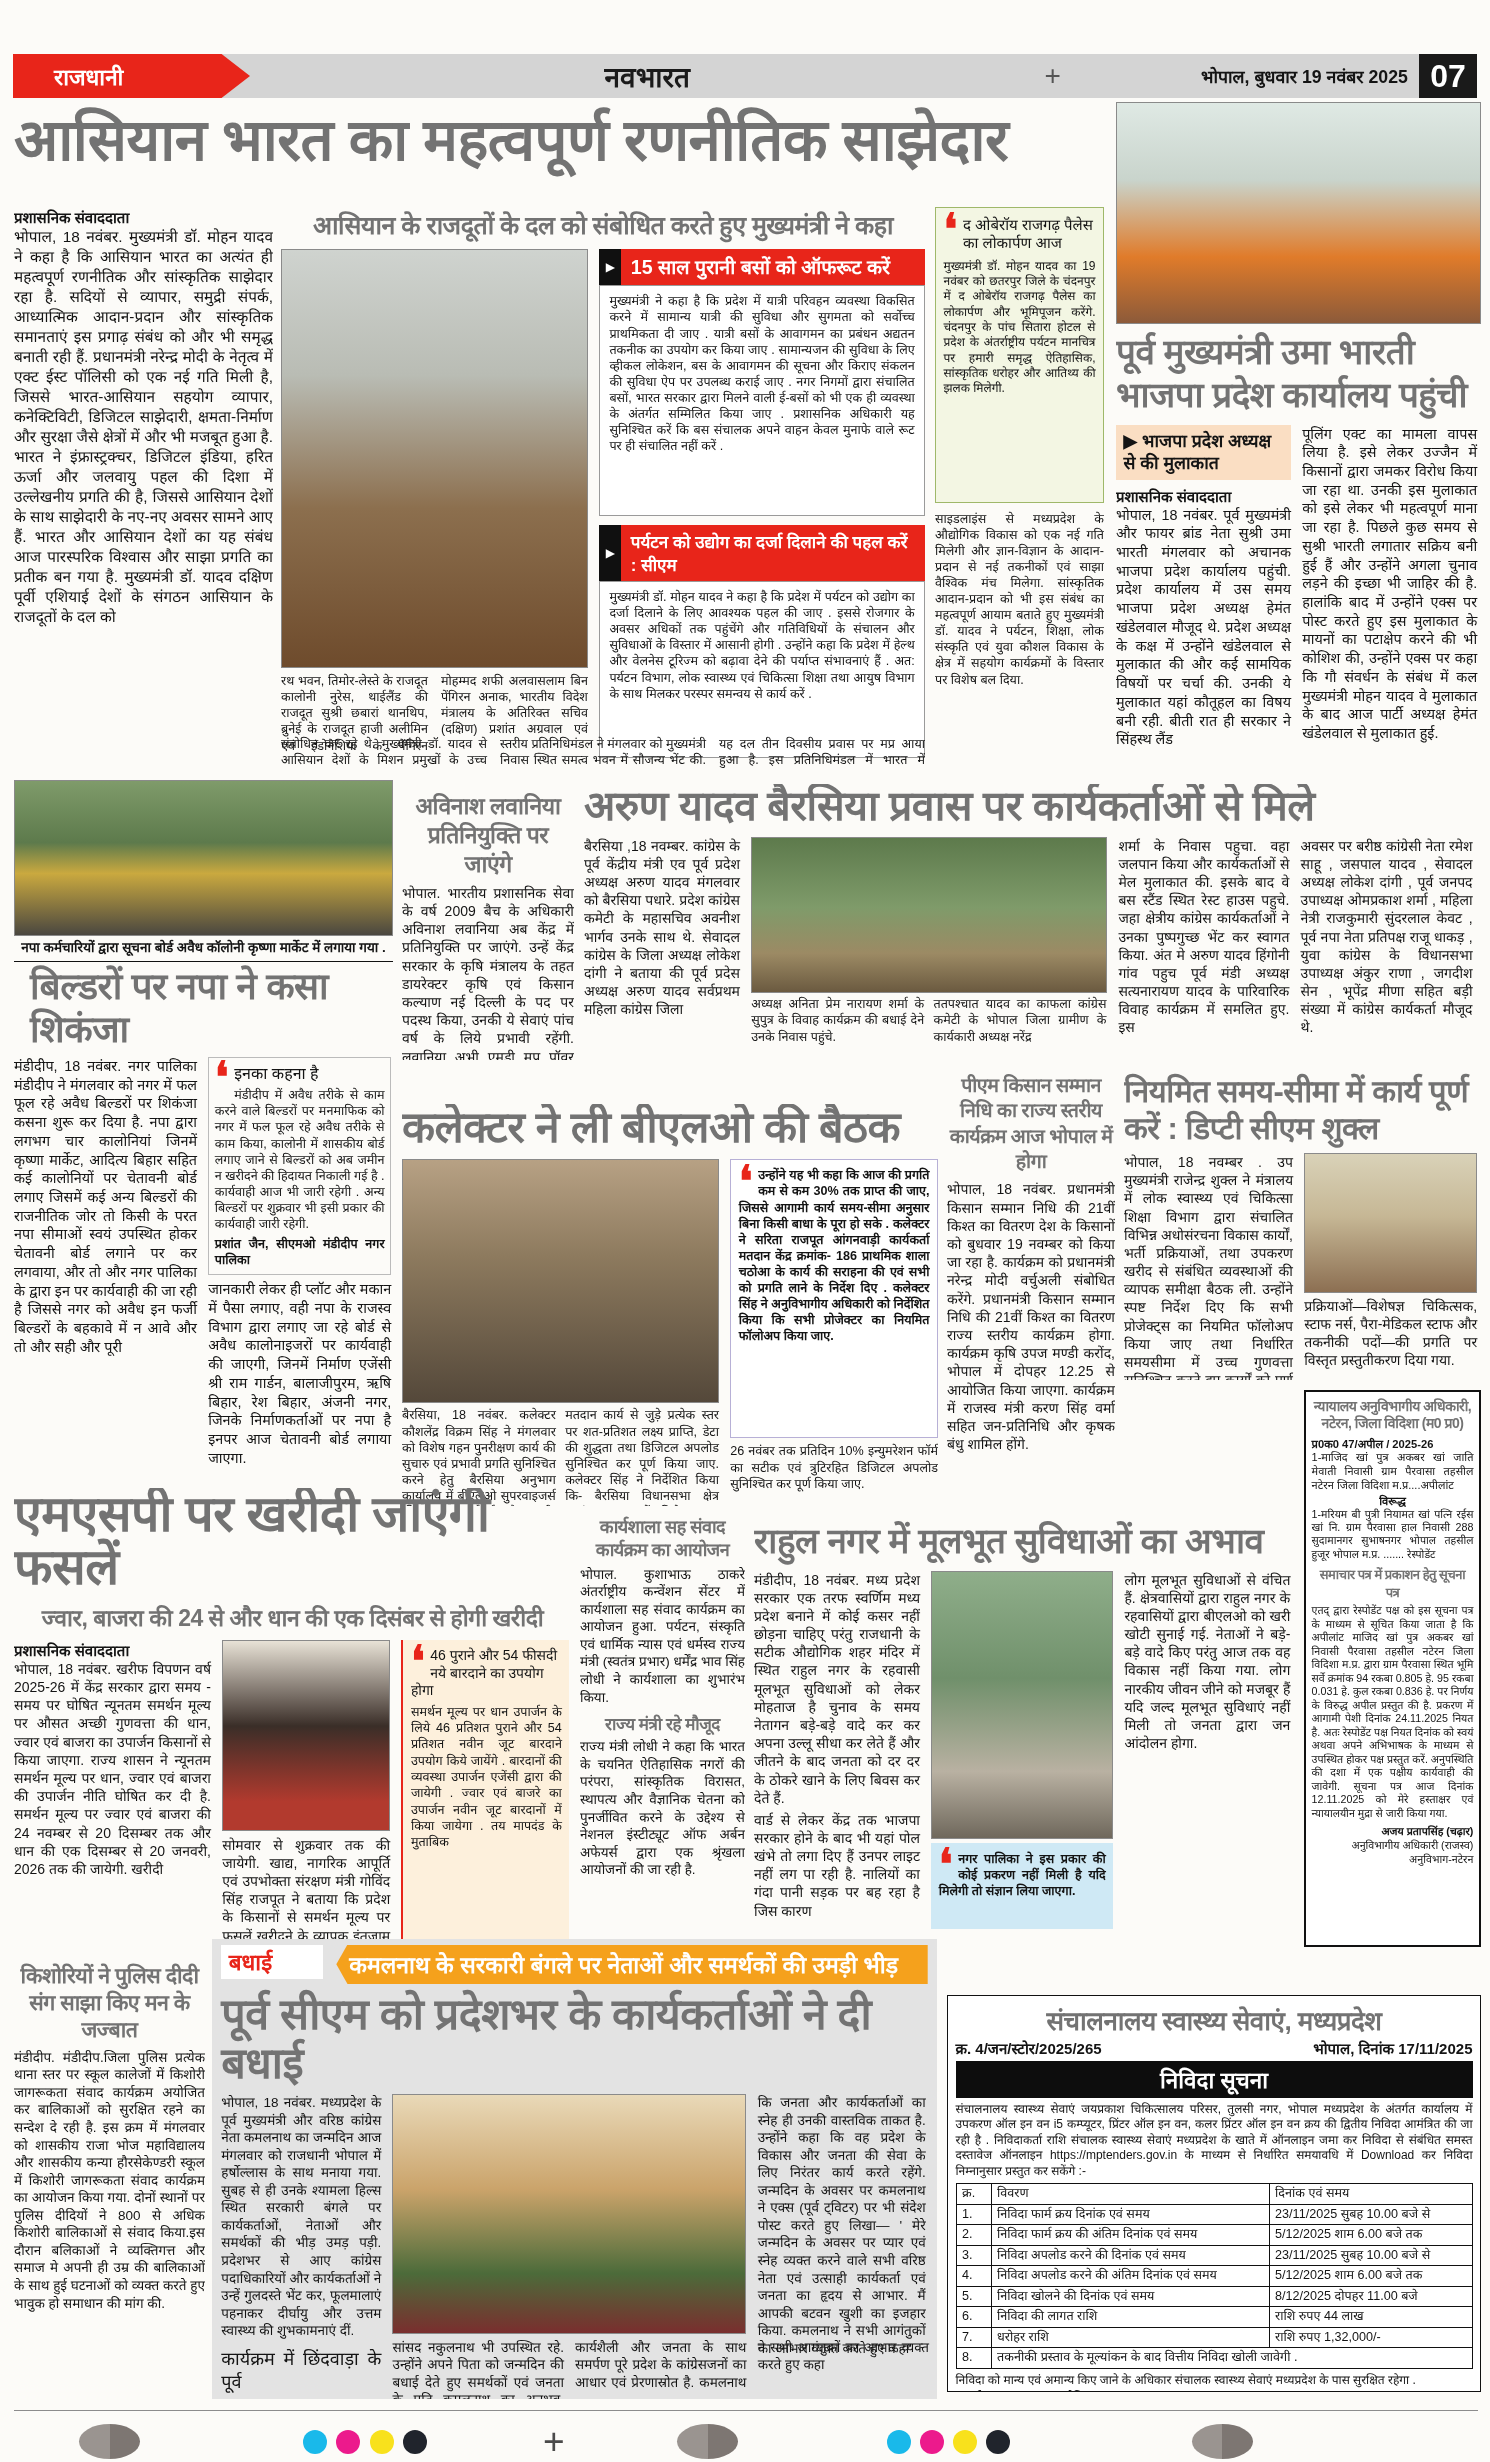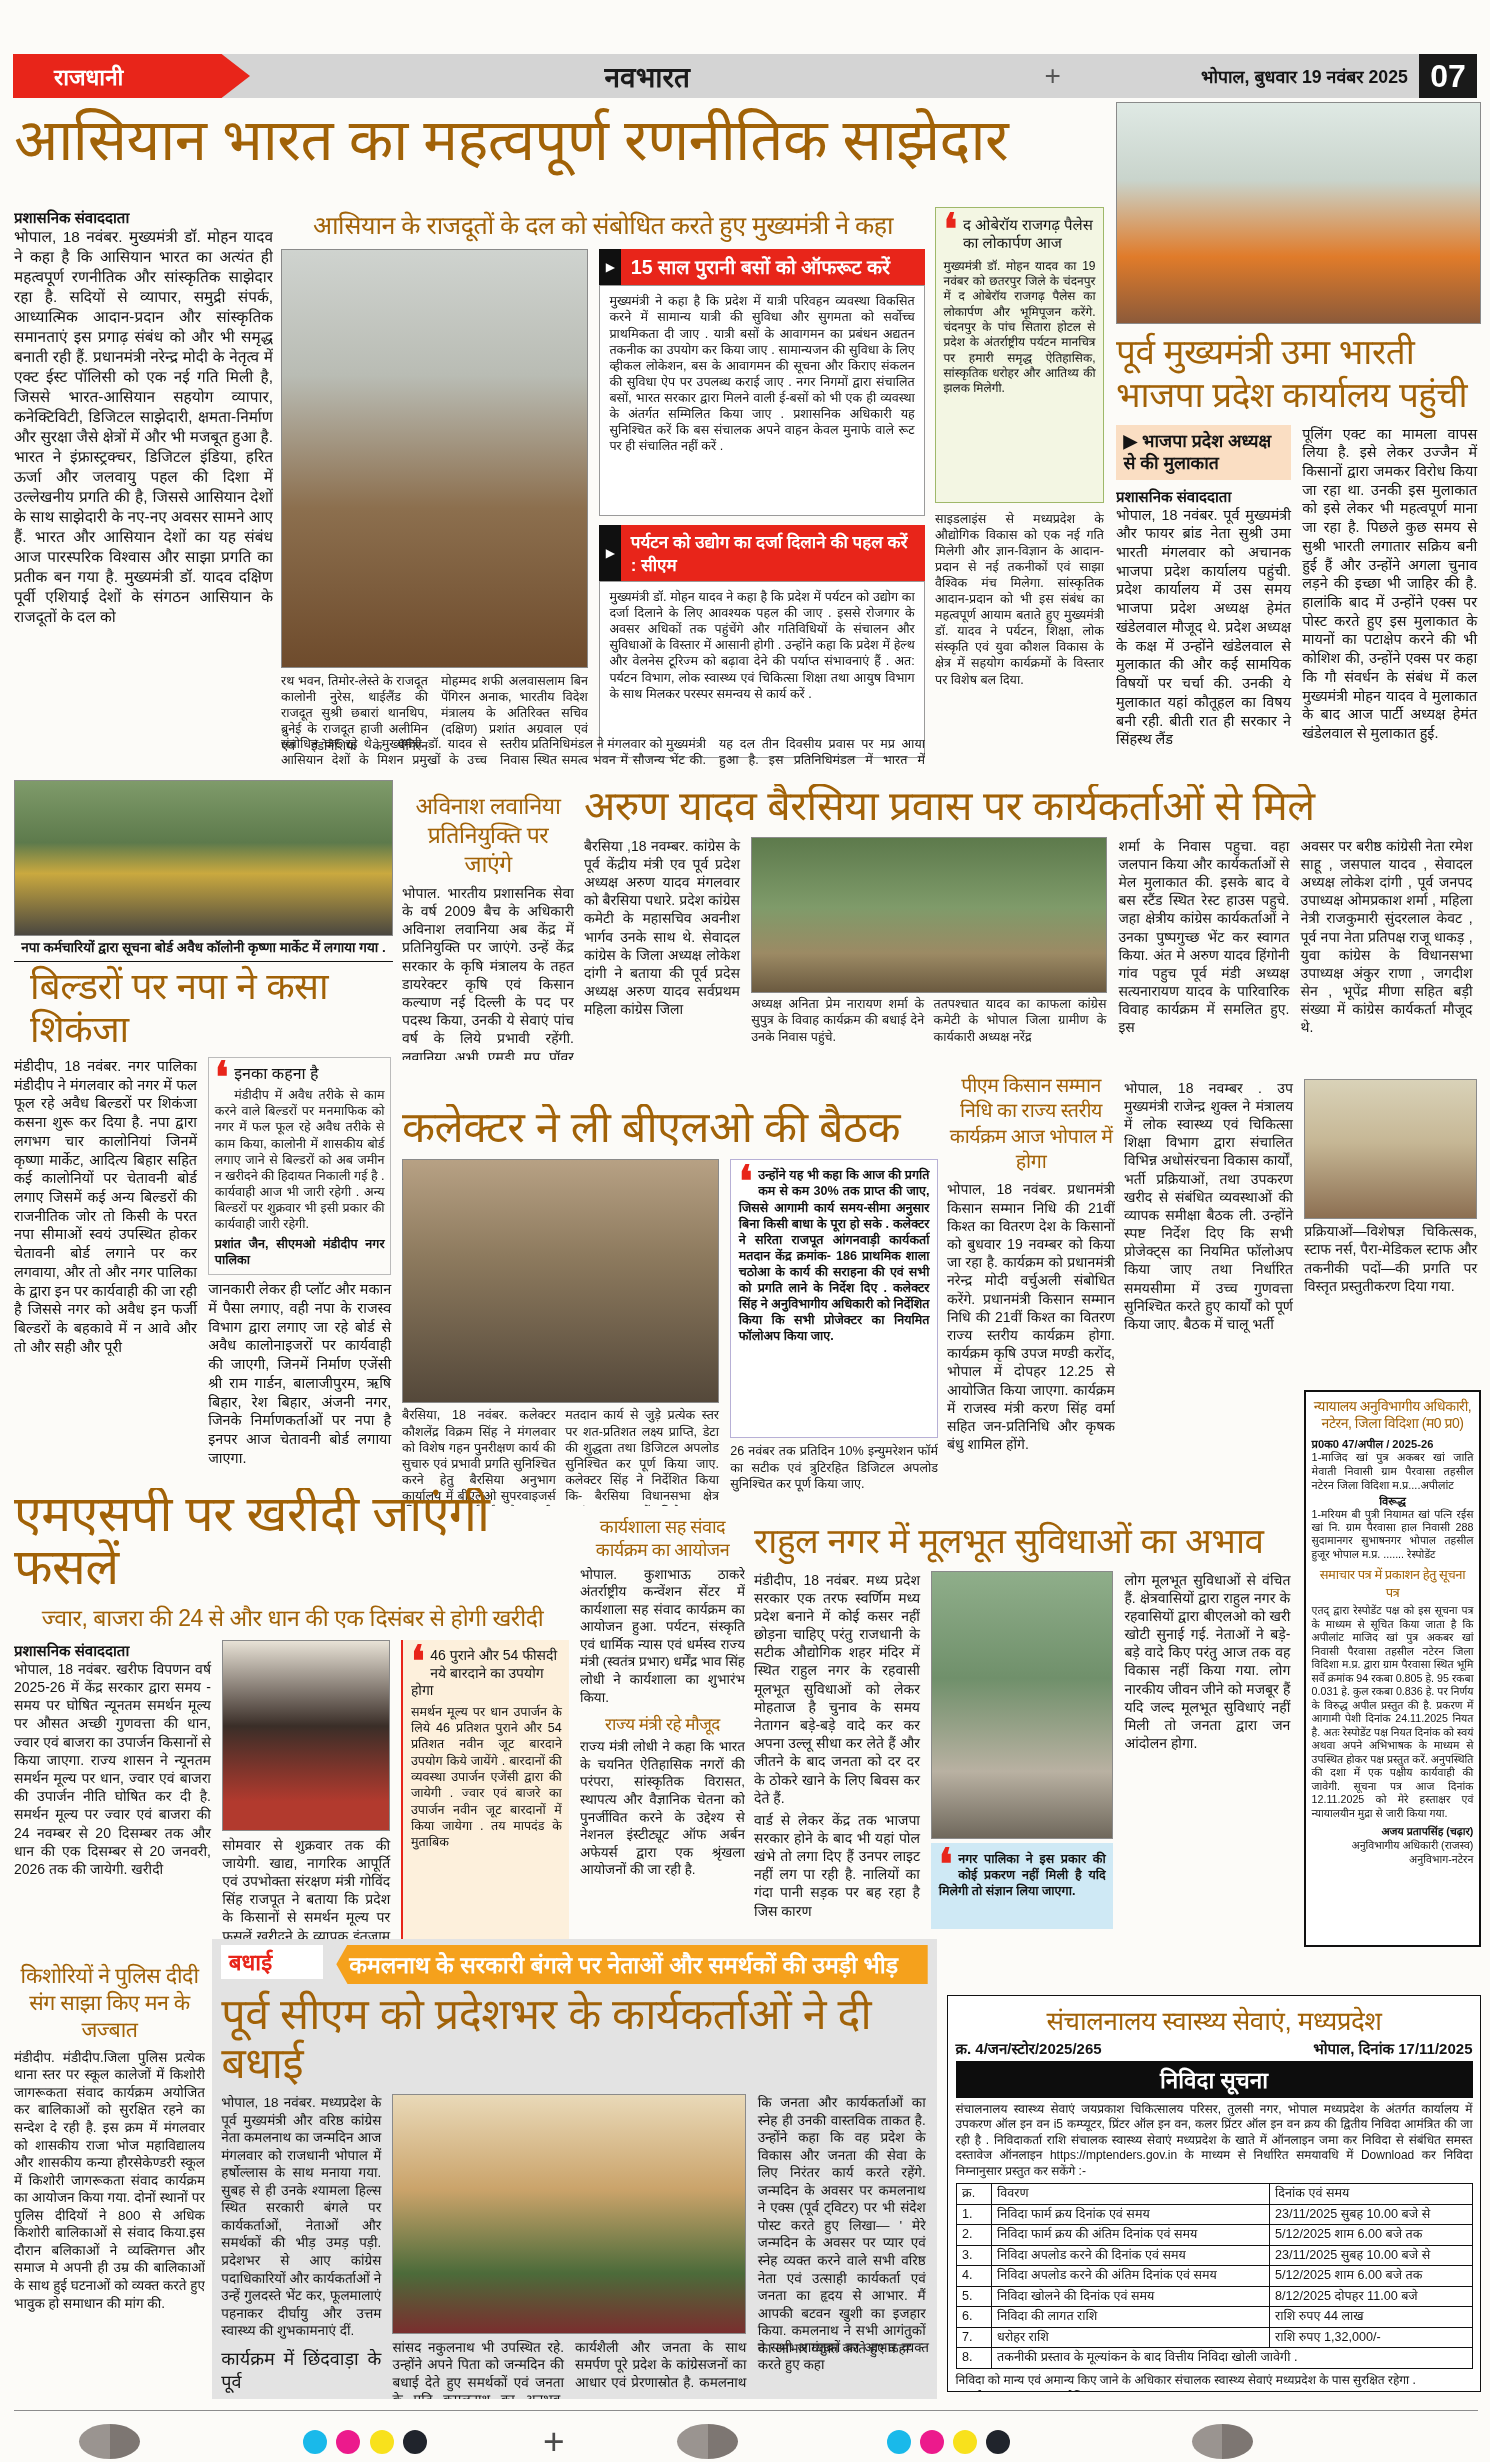--- a/index.html
+++ b/index.html
@@ -5,21 +5,21 @@
   * { margin:0; padding:0; box-sizing:border-box; }
   html,body { width:1490px; }
   body {
     position:relative; height:2462px; background:#fcfbf8;
     font-family:"Liberation Sans", sans-serif; color:#141414; overflow:hidden;
   }
   .abs { position:absolute; overflow:hidden; }
   .bt { font-size:14.4px; line-height:1.3; text-align:justify; }
   .bt-sm { font-size:12.6px; line-height:1.28; text-align:justify; }
   .byline { font-weight:bold; font-size:15px; }
-  .hl { font-weight:400; color:#a16207; letter-spacing:-0.5px; }
+  .hl { font-weight:700; color:#737373; letter-spacing:-0.5px; }
   .cols2 { column-count:2; column-gap:13px; }
   .photo { width:100%; height:100%; border:0.9px solid #8a8a8a; }
   .pcap { font-size:13.5px; font-weight:bold; padding:3.7px 1.9px; line-height:1.2; }
   
   .hdr { background:#d4d4d4; display:flex; align-items:stretch; }
   .hdr-tag { background:#e8251a; color:#fff; font-weight:800; font-size:22.4px;
     display:flex; align-items:center; padding:0 35px 0 41px;
     clip-path:polygon(0 0, 88% 0, 100% 50%, 88% 100%, 0 100%); width:237px; }
   .hdr-mast { flex:1; display:flex; align-items:center; justify-content:center;
     font-size:28px; font-weight:800; color:#1a1a1a; }
@@ -208,20 +208,21 @@
     </div>
   </div>
 </div>
 
 <div class="abs" style="left:947px; top:1073px; width:168px; height:402px;">
   <div class="hl center" style="font-size:19.6px; line-height:1.3;">पीएम किसान सम्मान निधि का राज्य स्तरीय कार्यक्रम आज भोपाल में होगा</div>
   <div class="bt" style="margin-top:5.6px; font-size:14px;">भोपाल, 18 नवंबर. प्रधानमंत्री किसान सम्मान निधि की 21वीं किश्त का वितरण देश के किसानों को बुधवार 19 नवम्बर को किया जा रहा है. कार्यक्रम को प्रधानमंत्री नरेन्द्र मोदी वर्चुअली संबोधित करेंगे. प्रधानमंत्री किसान सम्मान निधि की 21वीं किश्त का वितरण राज्य स्तरीय कार्यक्रम होगा. कार्यक्रम कृषि उपज मण्डी करोंद, भोपाल में दोपहर 12.25 से आयोजित किया जाएगा. कार्यक्रम में राजस्व मंत्री करण सिंह वर्मा सहित जन-प्रतिनिधि और कृषक बंधु शामिल होंगे.</div>
 </div>
 
 <div class="abs" style="left:1124px; top:1073px; width:357px; height:307px;">
+  <div class="hl" style="font-size:31px; line-height:1.2;">नियमित समय-सीमा में कार्य पूर्ण करें : डिप्टी सीएम शुक्ल</div>
   <div style="display:flex; gap:11.2px; margin-top:5.6px;">
     <div style="width:169px;">
       <div class="bt" style="font-size:14px;">भोपाल, 18 नवम्बर . उप मुख्यमंत्री राजेन्द्र शुक्ल ने मंत्रालय में लोक स्वास्थ्य एवं चिकित्सा शिक्षा विभाग द्वारा संचालित विभिन्न अधोसंरचना विकास कार्यों, भर्ती प्रक्रियाओं, तथा उपकरण खरीद से संबंधित व्यवस्थाओं की व्यापक समीक्षा बैठक ली. उन्होंने स्पष्ट निर्देश दिए कि सभी प्रोजेक्ट्स का नियमित फॉलोअप किया जाए तथा निर्धारित समयसीमा में उच्च गुणवत्ता सुनिश्चित करते हुए कार्यों को पूर्ण किया जाए. बैठक में चालू भर्ती</div>
     </div>
     <div style="width:173px;">
       <div class="photo ph-shukla" style="height:140px;"></div>
       <div class="bt" style="margin-top:3.7px; font-size:14px;">प्रक्रियाओं—विशेषज्ञ चिकित्सक, स्टाफ नर्स, पैरा-मेडिकल स्टाफ और तकनीकी पदों—की प्रगति पर विस्तृत प्रस्तुतीकरण दिया गया.</div>
     </div>
   </div>
 </div>

